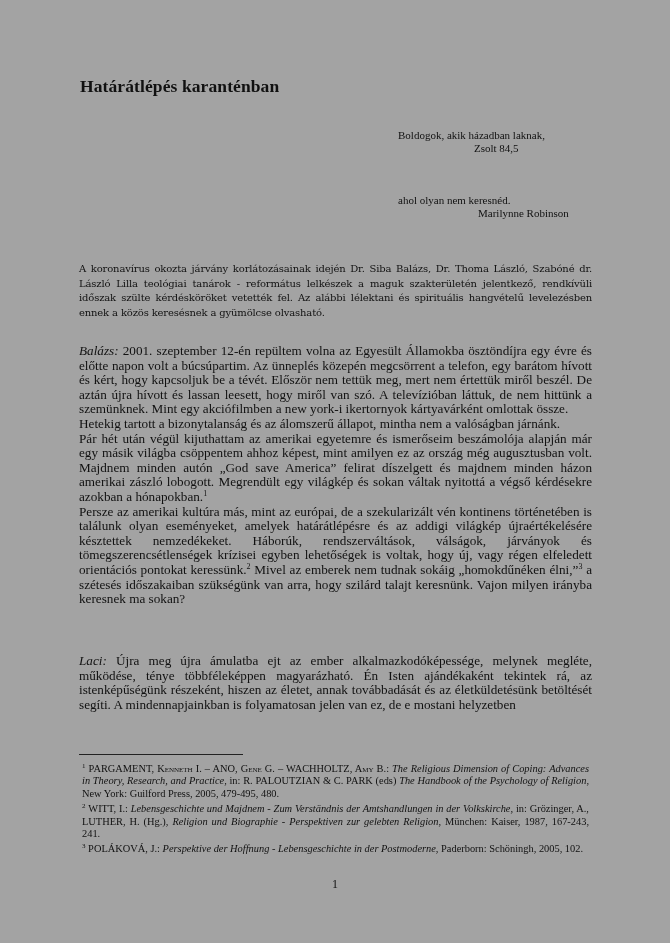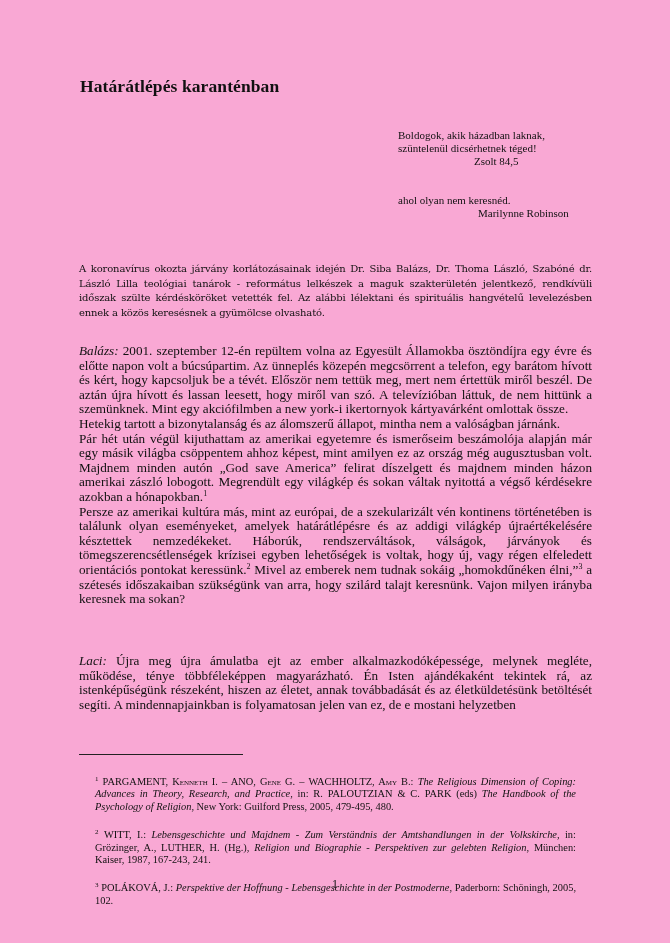--- a/index.html
+++ b/index.html
@@ -12,21 +12,21 @@
       height: 943px;
       position: relative;
       overflow: hidden;
       font-family: "Liberation Serif", "DejaVu Serif", serif;
       color: #111111;
     }
     .page {
       position: absolute;
       left: 0; top: 0;
       width: 670px; height: 943px;
-      background: #f9a8d4;
+      background: #a3a3a3;
     }
     .title {
       position: absolute;
       left: 80px;
       top: 76px;
       margin: 0;
       font-size: 17.5px;
       font-weight: bold;
       letter-spacing: 0.1px;
     }
@@ -84,21 +84,21 @@
     .footnotes {
       position: absolute;
       left: 79px;
       top: 760px;
       width: 513px;
       font-size: 10.4px;
       line-height: 12.4px;
       text-align: justify;
     }
     .footnotes .fn {
-      margin: 16px;
+      margin: 3px;
     }
     .footnotes sup {
       font-size: 7px;
     }
     .sc {
       font-variant: small-caps;
     }
     .it {
       font-style: italic;
     }
@@ -113,21 +113,20 @@
   </style>
 </head>
 <body>
 
 <div class="page">
 
   <h1 class="title">Határátlépés karanténban</h1>
 
   <div class="motto motto-1">
     <div>Boldogok, akik házadban laknak,</div>
-    <div>szüntelenül dicsérhetnek téged!</div>
     <div class="attr">Zsolt 84,5</div>
   </div>
 
   <div class="motto motto-2">
     <div>ahol olyan nem keresnéd.</div>
     <div class="attr">Marilynne Robinson</div>
   </div>
 
   <div class="body-col intro">
     <p>A koronavírus okozta járvány korlátozásainak idején Dr. Siba Balázs, Dr. Thoma László, Szabóné dr. László Lilla teológiai tanárok - református lelkészek a maguk szakterületén jelentkező, rendkívüli időszak szülte kérdésköröket vetették fel. Az alábbi lélektani és spirituális hangvételű levelezésben ennek a közös keresésnek a gyümölcse olvasható.</p>

